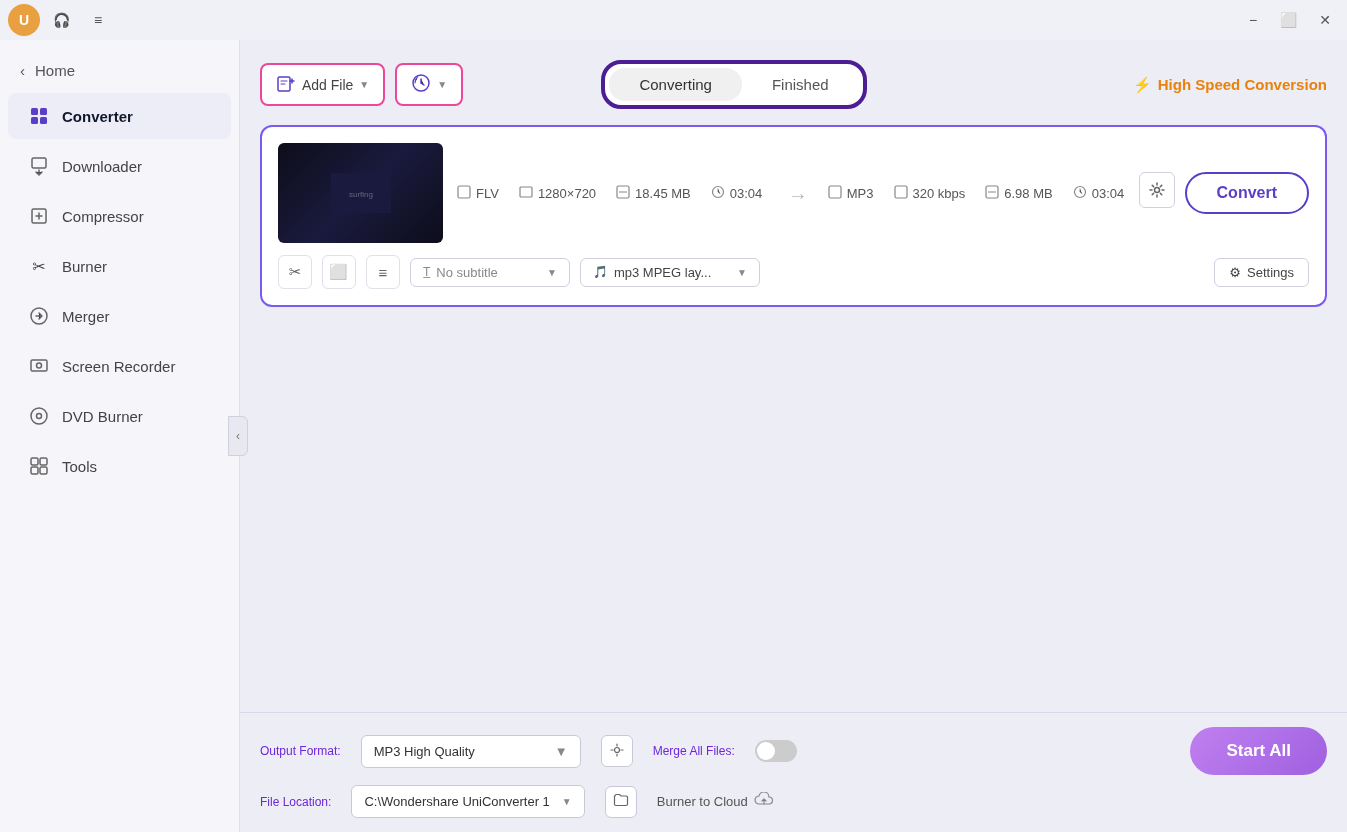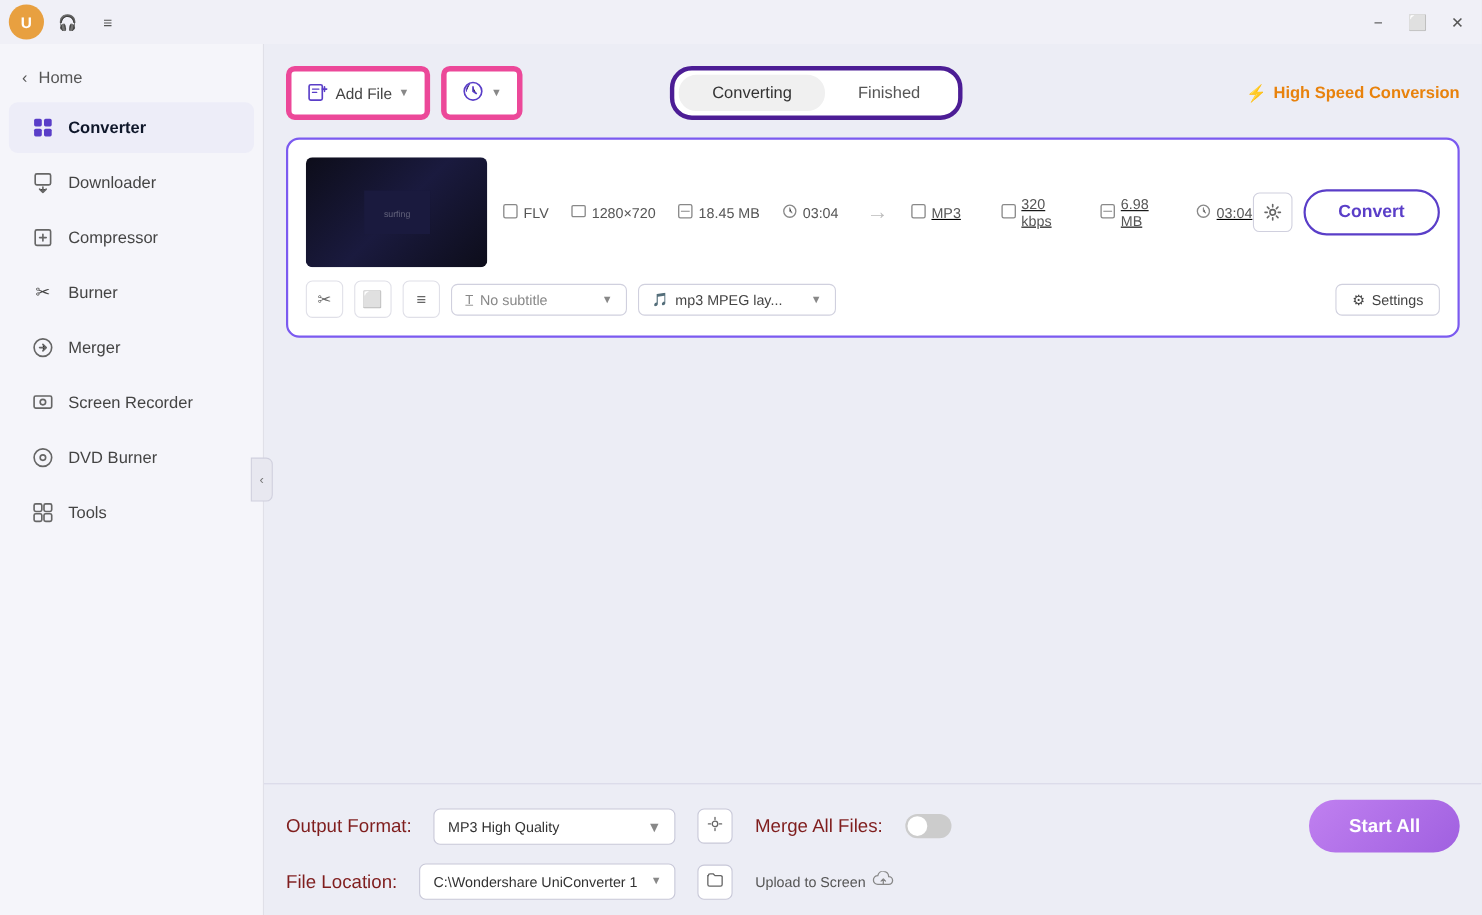--- a/index.html
+++ b/index.html
@@ -136,21 +136,21 @@
     
     .toolbar {
       display: flex;
       align-items: center;
       margin-bottom: 16px;
       gap: 10px;
     }
     .toolbar-btn {
       display: flex; align-items: center; gap: 6px;
       background: white;
-      border: 5px solid #ec4899;
+      border: 2px solid #ec4899;
       border-radius: 8px;
       padding: 8px 14px;
       cursor: pointer;
       font-size: 14px;
       color: #444;
     }
 
     
     .tab-group {
       display: flex;
@@ -230,21 +230,20 @@
     }
     .file-name {
       font-size: 17px;
       font-weight: 600;
       color: #222;
     }
     .edit-icon { color: #888; cursor: pointer; font-size: 14px; }
 
     .file-meta-row {
       display: flex;
-      align-items: center;
       gap: 0;
     }
     .meta-group {
       display: flex;
       align-items: center;
       gap: 20px;
       flex: 1;
     }
     .meta-item {
       display: flex;
@@ -256,23 +255,22 @@
     .arrow-group {
       display: flex;
       align-items: center;
       padding: 0 20px;
       color: #bbb;
       font-size: 20px;
     }
     .output-group {
       display: flex;
       align-items: center;
-      gap: 36px;
+      gap: 20px;
       flex: 1;
-      text-decoration: underline;
     }
 
     .settings-icon-btn {
       width: 36px; height: 36px;
       border: 1px solid #d0d0de;
       border-radius: 6px;
       background: white;
       cursor: pointer;
       display: flex; align-items: center; justify-content: center;
       font-size: 16px; color: #666;
@@ -356,22 +354,22 @@
       border-top: 1px solid #d8d8e8;
       position: absolute;
       bottom: 0; left: 0; right: 0;
     }
     .bottom-row {
       display: flex;
       align-items: center;
       gap: 20px;
     }
     .bottom-label {
-      font-size: 17px;
-      color: #7f1d1d;
+      font-size: 12px;
+      color: #6d28d9;
       white-space: nowrap;
     }
     .format-select {
       display: flex;
       align-items: center;
       gap: 6px;
       border: 1px solid #c8c8d8;
       border-radius: 6px;
       padding: 8px 12px;
       background: white;
@@ -758,21 +756,21 @@
         </div>
         <button class="folder-btn">
           <span>
             <svg width="16" height="16" viewBox="0 0 16 16">
                 <path d="M2 4a1.5 1.5 0 011.5-1.5h3l1.5 1.5H13A1.5 1.5 0 0114.5 6v6A1.5 1.5 0 0113 13.5H3A1.5 1.5 0 011.5 12V4z" stroke="#666" stroke-width="1.2" fill="none"></path>
               </svg>
           </span>
         </button>
 
         <div class="upload-cloud">
-          <span>Upload to Screen</span>
+          <span>Burner to Cloud</span>
           <span>
             <svg width="20" height="16" viewBox="0 0 20 16">
                 <path d="M15 12H5a4 4 0 010-8 5 5 0 019.9 1A3 3 0 0115 12z" stroke="#888" stroke-width="1.2" fill="none"></path>
                 <path d="M8 9l2-2 2 2M10 7v5" stroke="#888" stroke-width="1.2" stroke-linecap="round" stroke-linejoin="round"></path>
               </svg>
           </span>
         </div>
       </div>
     </div>
   </div>

